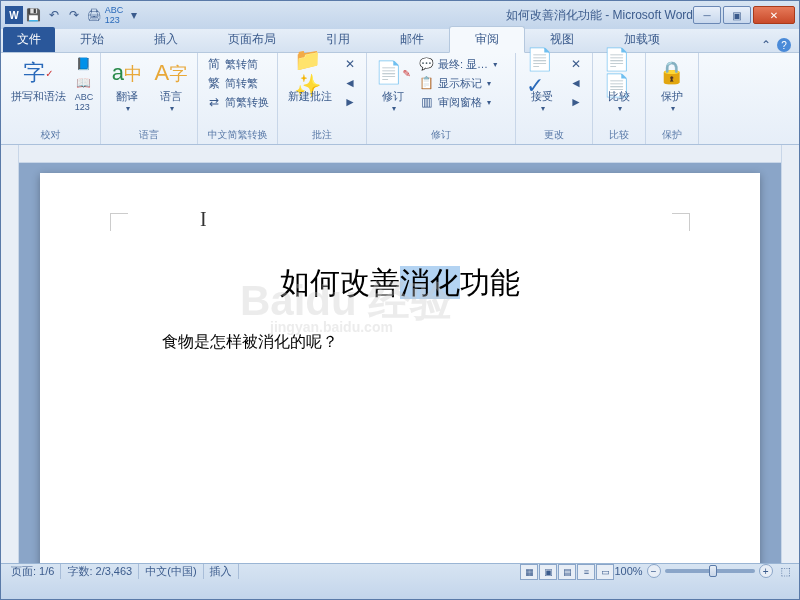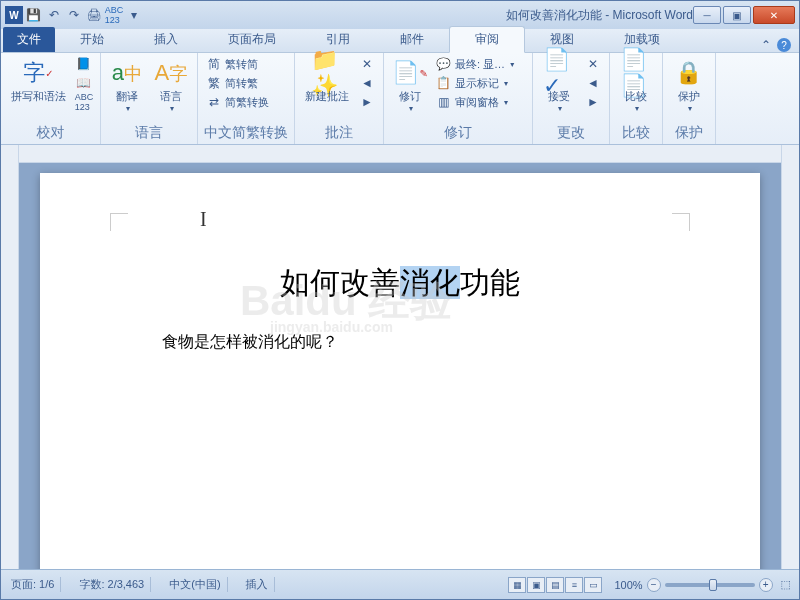--- a/index.html
+++ b/index.html
@@ -14,42 +14,42 @@
 .winbtn.close { background: linear-gradient(#e67a5a,#c94a2a); color: #fff; border-color: #a83a1a; width: 42px; }
 .tabs { height: 24px; background: linear-gradient(#e6eef8,#d5e2f1); display: flex; align-items: flex-end; padding-left: 2px; font-size: 12px; border-bottom: 1px solid #b5c8de; }
 .file-tab { background: #2a579a; color: #fff; padding: 4px 14px; border-radius: 2px 2px 0 0; cursor: pointer; }
 .tab { padding: 4px 25px; color: #3b5b8c; cursor: pointer; }
 .tab.active { background: #f5f9fd; border: 1px solid #b5c8de; border-bottom: 1px solid #f5f9fd; border-radius: 3px 3px 0 0; margin-bottom: -1px; }
 .tabs .spacer { flex: 1; }
 .help-icons { display: flex; gap: 6px; padding-right: 8px; color: #3b5b8c; }
 .ribbon { height: 92px; background: linear-gradient(#f5f9fd,#e6eef8); display: flex; border-bottom: 1px solid #aac0db; }
 .group { border-right: 1px solid #c8d6e8; padding: 2px 6px 0 6px; display: flex; flex-direction: column; }
 .group-body { flex: 1; display: flex; align-items: flex-start; gap: 4px; }
-.group-label { text-align: center; font-size: 14px; color: #5a7aa8; padding: 2px 0; }
+.group-label { text-align: center; font-size: 10px; color: #5a7aa8; padding: 2px 0; }
 .rbtn { display: flex; flex-direction: column; align-items: center; justify-content: center; padding: 2px 4px; cursor: pointer; font-size: 11px; color: #3b5b8c; border-radius: 3px; }
 .rbtn .ico { width: 32px; height: 32px; display: flex; align-items: center; justify-content: center; font-size: 22px; }
 .rbtn.small { flex-direction: row; font-size: 11px; gap: 3px; padding: 1px 2px; width: 100%; justify-content: flex-start; }
 .rbtn.small .ico { width: 16px; height: 16px; font-size: 12px; }
 .vstack { display: flex; flex-direction: column; gap: 1px; }
 .ruler-h { height: 18px; background: #e8eef6; border-bottom: 1px solid #c8d6e8; position: relative; }
 .doc-area { position: absolute; left: 0; right: 0; top: 144px; bottom: 22px; background: #4a6a9a; display: flex; }
 .ruler-v { width: 18px; background: #e8eef6; border-right: 1px solid #c8d6e8; }
 .page-scroll { flex: 1; background: #8aa5c8; overflow: auto; position: relative; }
 .page { background: #fff; margin: 10px auto; width: 720px; min-height: 420px; box-shadow: 0 2px 8px rgba(0,0,0,0.3); padding: 60px 90px 30px 90px; position: relative; }
 .corner { position: absolute; width: 18px; height: 18px; border: 1px solid #ccc; }
 .corner.tl { top: 40px; left: 70px; border-right: none; border-bottom: none; }
 .corner.tr { top: 40px; right: 70px; border-left: none; border-bottom: none; }
 .doc-title { text-align: center; font-size: 30px; font-family: "SimSun", serif; margin: 30px 0 20px 0; font-weight: normal; }
 .doc-title .sel { background: #b3d3f2; }
 .doc-body { font-size: 16px; line-height: 2.2; font-family: "SimSun", serif; }
 .doc-body p { text-indent: 2em; margin-bottom: 4px; }
 .watermark { position: absolute; top: 100px; left: 200px; font-size: 42px; color: rgba(200,200,200,0.35); pointer-events: none; font-weight: bold; font-family: Arial; }
 .watermark .sub { font-size: 14px; display: block; margin-top: -10px; margin-left: 30px; }
 .cursor-caret { position: absolute; top: 35px; left: 160px; font-size: 20px; color: #333; font-family: serif; }
-.statusbar { position: absolute; left: 0; right: 0; bottom: 0; height: 30px; background: linear-gradient(#d7e4f2,#c3d5eb); border-top: 1px solid #9ab5d4; display: flex; align-items: center; font-size: 11px; color: #3b5b8c; padding: 0 4px; gap: 12px; }
+.statusbar { position: absolute; left: 0; right: 0; bottom: 0; height: 36px; background: linear-gradient(#d7e4f2,#c3d5eb); border-top: 1px solid #9ab5d4; display: flex; align-items: flex-start; font-size: 11px; color: #3b5b8c; padding: 0 4px; gap: 0; }
 .status-item { padding: 0 6px; border-right: 1px solid #a8bdd8; cursor: pointer; }
 .statusbar .spacer { flex: 1; }
 .view-btns { display: flex; gap: 1px; }
 .view-btn { width: 18px; height: 16px; border: 1px solid #8aa5c8; background: #e8eef6; cursor: pointer; display: flex; align-items: center; justify-content: center; font-size: 9px; }
 .zoom { display: flex; align-items: center; gap: 4px; }
 .zoom-slider { width: 90px; height: 4px; background: #8aa5c8; position: relative; border-radius: 2px; }
 .zoom-thumb { position: absolute; left: 44px; top: -4px; width: 8px; height: 12px; background: linear-gradient(#e8eef6,#c8d6e8); border: 1px solid #5a7aa8; border-radius: 2px; }
 .zoom-btn { width: 14px; height: 14px; border: 1px solid #8aa5c8; border-radius: 7px; background: #e8eef6; display: flex; align-items: center; justify-content: center; font-size: 10px; cursor: pointer; }
 .scrollbar-v { width: 18px; background: #e8eef6; border-left: 1px solid #c8d6e8; }
 .dropdown-arrow { font-size: 8px; margin-left: 2px; }

